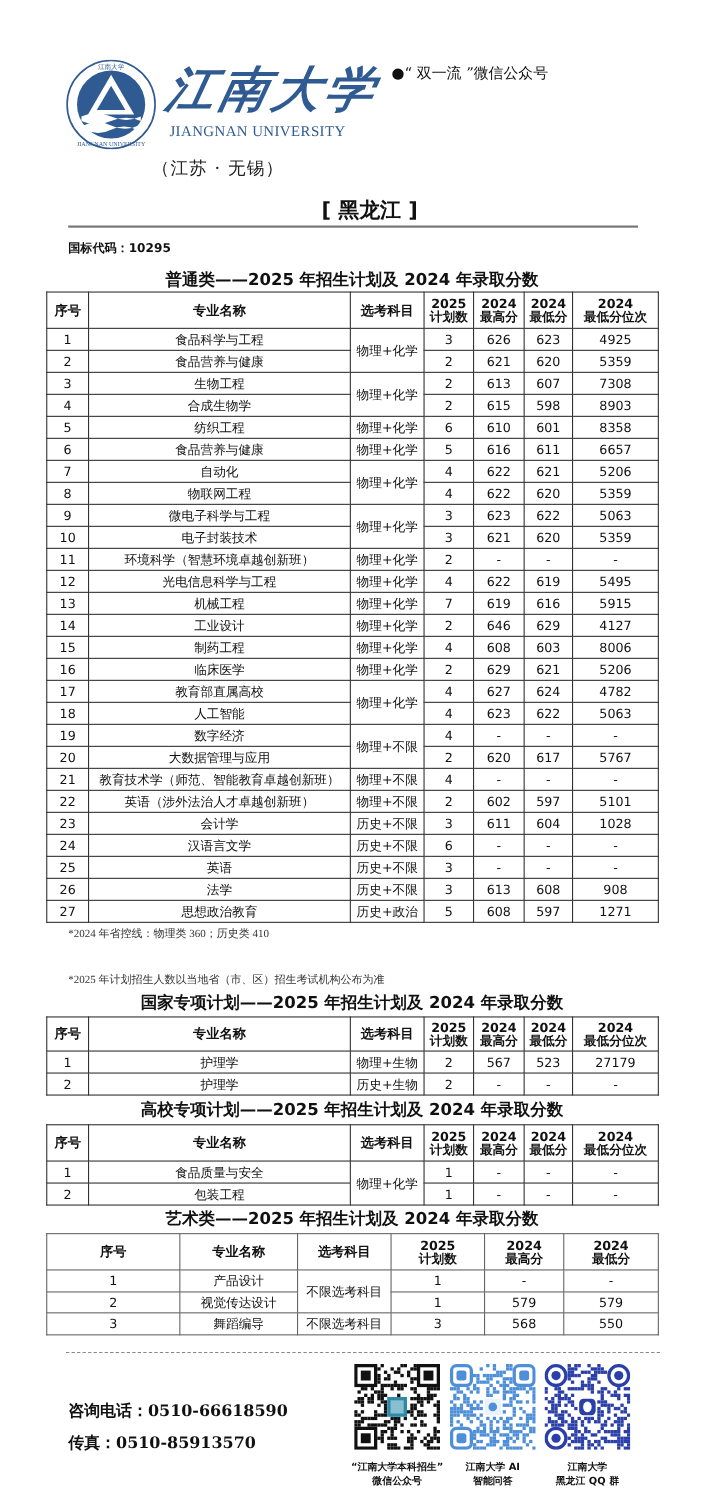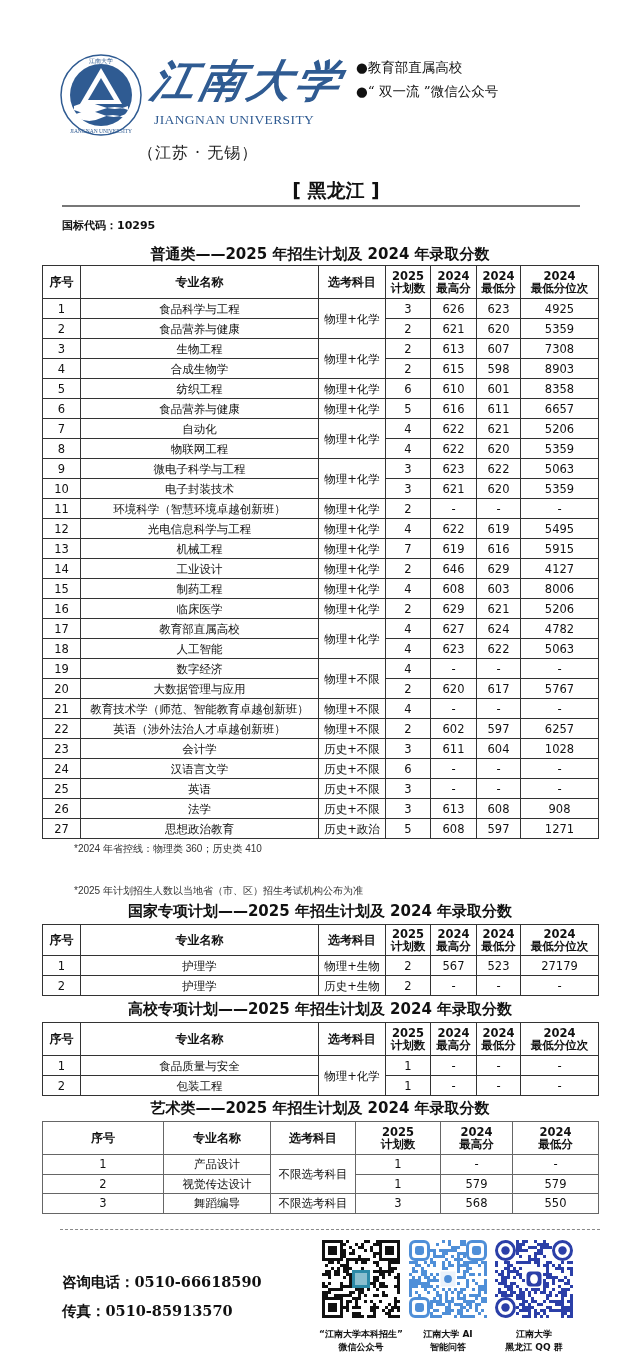--- a/index.html
+++ b/index.html
@@ -26,21 +26,21 @@
   .sec-title { left:0; width:640px; text-align:center; font-size:15px; font-weight:bold; }
 
   table.grid { position:absolute; border-collapse:collapse; table-layout:fixed; }
   table.grid td, table.grid th { border:1px solid #333; text-align:center; vertical-align:middle;
         padding:0; font-size:11.5px; line-height:12px; overflow:hidden; white-space:nowrap; }
   table.grid th { font-weight:bold; font-size:11.5px; }
   table.grid th.one { font-size:12px; }
   table.grid td.name { font-size:11.5px; }
   table.outer { border:1.5px solid #222; }
 
-  .note { left:74px; font-family:Liberation Sans, sans-serif; font-size:10px; color:#333; }
+  .note { left:62px; font-family:Liberation Serif, serif; font-size:10px; color:#333; }
 
   .dash { left:60px; top:1229px; width:540px; border-top:1.5px dashed #888; height:0; }
   .contact { left:62px; font-family:"DejaVu Serif","Liberation Serif",serif; font-size:14.5px; font-weight:bold; color:#111; }
   .qr { width:78px; height:78px; }
   .qr-cap { width:100px; text-align:center; font-size:9px; font-weight:bold; line-height:13px; color:#111; }
 </style>
 </head>
 <body>
 
 <div class="abs logo-circle">
@@ -53,21 +53,20 @@
     <path d="M16 60 Q28 54 41 60 T66 60 L64 64 Q53 58 41 64 T18 64 Z" fill="#fff"></path>
     <text x="41" y="9" font-size="6" fill="#2f5b92" text-anchor="middle" font-family="DejaVu Serif, serif">江南大学</text>
     <text x="41" y="79" font-size="5.5" fill="#2f5b92" text-anchor="middle" font-family="Liberation Serif, serif">JIANGNAN UNIVERSITY</text>
   </svg>
 </div>
 <div class="abs calli">江南大学</div>
 <div class="abs uni-en">JIANGNAN UNIVERSITY</div>
 <div class="abs city">（江苏 · 无锡）</div>
 
 <div class="abs bullets">
-  <div>●教育部直属高校</div>
   <div>●“ 双一流 ”微信公众号</div>
 </div>
 
 <div class="abs province">[ 黑龙江 ]</div>
 <div class="abs prov-line"></div>
 <div class="abs code">国标代码：10295</div>
 
 <div class="abs sec-title" style="top:245px;">普通类——2025 年招生计划及 2024 年录取分数</div>
 <table class="grid outer" id="tbl-general" style="left:42px; top:265px; width:556px;">
   <colgroup>
@@ -292,21 +291,21 @@
         <td>-</td>
         <td>-</td>
       </tr>
       <tr style="height: 20px;">
         <td>22</td>
         <td class="name">英语（涉外法治人才卓越创新班）</td>
         <td>物理+不限</td>
         <td>2</td>
         <td>602</td>
         <td>597</td>
-        <td>6257</td>
+        <td>5101</td>
       </tr>
       <tr style="height: 20px;">
         <td>23</td>
         <td class="name">会计学</td>
         <td>历史+不限</td>
         <td>3</td>
         <td>611</td>
         <td>604</td>
         <td>1028</td>
       </tr>

